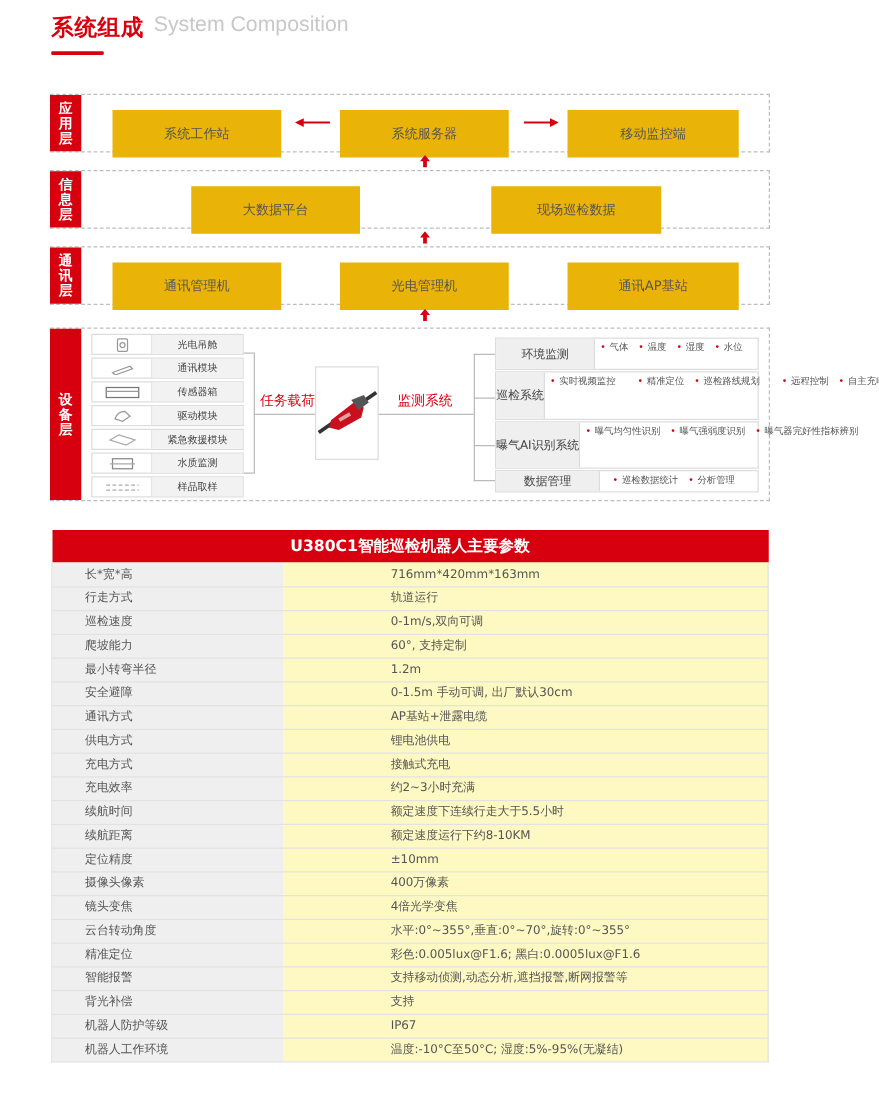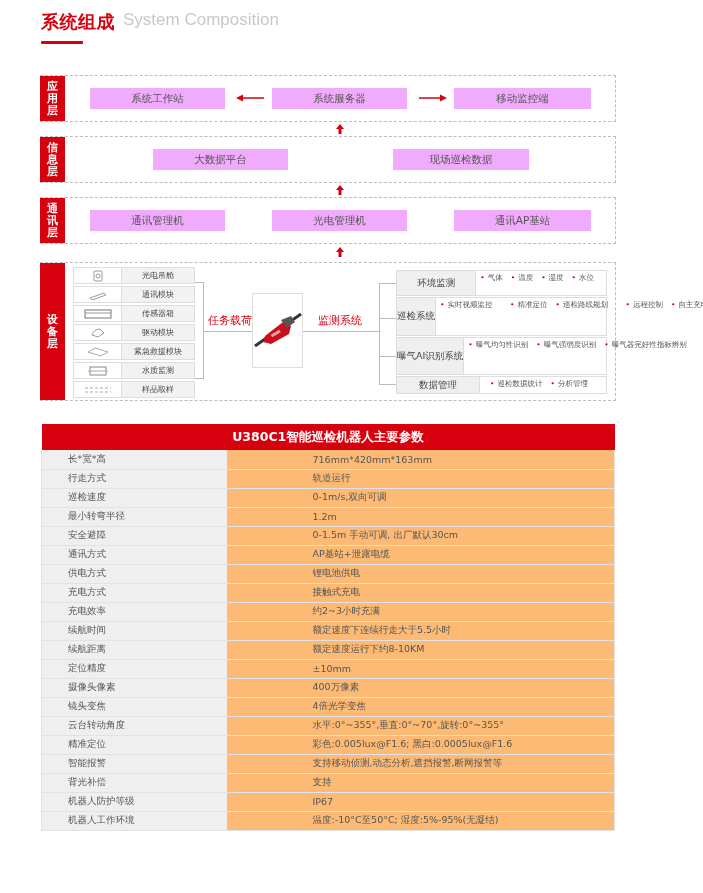--- a/index.html
+++ b/index.html
@@ -5,21 +5,21 @@
   * { box-sizing: border-box; margin: 0; padding: 0; }
   body { width: 703px; height: 893px; background: #ffffff; font-family: "DejaVu Sans", "Liberation Sans", sans-serif; color: #555; position: relative; overflow: hidden; }
   .title-wrap { position: absolute; left: 41px; top: 10px; height: 30px; display: flex; align-items: flex-start; }
   .title-cn { font-size: 18px; font-weight: bold; color: #d7000f; letter-spacing: 0.5px; }
   .title-en { font-size: 17px; color: #c8c8c8; margin-left: 8px; font-family: "Liberation Sans", sans-serif; }
   .title-underline { position: absolute; left: 41px; top: 41px; width: 42px; height: 3px; background: #d7000f; border-radius: 1px; }
 
   .layer { position: absolute; left: 40px; width: 576px; border: 1px dashed #bdbdbd; border-left: none; }
   .layer-label { position: absolute; left: 0; top: 0; bottom: 0; width: 25px; background: #d7000f; color: #fff; font-size: 11px; font-weight: bold; display: flex; flex-direction: column; align-items: center; justify-content: center; line-height: 12px; }
   .layer-label span { display: block; }
-  .pill { position: absolute; height: 21px; background: #f0abfc; color: #555; font-size: 10.5px; display: flex; align-items: center; justify-content: center; }
+  .pill { position: absolute; height: 38px; background: #eab308; color: #555; font-size: 10.5px; display: flex; align-items: center; justify-content: center; }
   .harrow { position: absolute; height: 10px; }
   .varrow { position: absolute; left: 335px; width: 10px; height: 10px; }
 
   .dev-item { position: absolute; left: 73px; width: 122px; height: 17px; border: 1px solid #ddd; display: flex; background: #fff; }
   .dev-icon { width: 48px; height: 100%; border-right: 1px solid #ddd; display: flex; align-items: center; justify-content: center; }
   .dev-name { flex: 1; background: #f2f2f2; font-size: 8px; color: #444; display: flex; align-items: center; justify-content: center; white-space: nowrap; }
   .red-label { position: absolute; color: #d7000f; font-size: 11px; }
   .line { position: absolute; background: #bbb; }
   .robot-box { position: absolute; left: 252px; top: 293px; width: 51px; height: 75px; border: 1px solid #ddd; background: #fff; }
 
@@ -27,21 +27,21 @@
   .mon-name { width: 83px; background: #efefef; font-size: 9.5px; color: #444; display: flex; align-items: center; justify-content: center; border-right: 1px solid #ddd; white-space: nowrap; }
   .mon-items { flex: 1; padding: 2px 4px; font-size: 7.5px; color: #555; line-height: 10px; display: flex; flex-direction: row; justify-content: center; }
   .mon-items .r { display: flex; }
   .mon-items .it { white-space: nowrap; margin-right: 8px; }
   .mon-items .it::before { content: "•"; color: #d7000f; margin-right: 3px; }
 
   .spec-table { position: absolute; left: 41px; top: 424px; width: 574px; border-collapse: collapse; }
   .spec-head { background: #d7000f; color: #fff; font-size: 12.5px; font-weight: bold; height: 26px; text-align: center; }
   .spec-row td { height: 19px; font-size: 9.5px; color: #555; border-bottom: 1px solid #e2e2e2; }
   .spec-row td.k { width: 185px; background: #efefef; padding-left: 26px; border-left: 1px solid #e2e2e2; }
-  .spec-row td.v { background: #fdba74; padding-left: 86px; border-right: 1px solid #e2e2e2; }
+  .spec-row td.v { background: #fef9c3; padding-left: 86px; border-right: 1px solid #e2e2e2; }
 </style>
 </head>
 <body>
 
 <div class="title-wrap">
   <span class="title-cn">系统组成</span>
   <span class="title-en">System Composition</span>
 </div>
 <div class="title-underline"></div>
 
@@ -255,20 +255,24 @@
       </tr>
       <tr class="spec-row">
         <td class="k">行走方式</td>
         <td class="v">轨道运行</td>
       </tr>
       <tr class="spec-row">
         <td class="k">巡检速度</td>
         <td class="v">0-1m/s,双向可调</td>
       </tr>
       <tr class="spec-row">
+        <td class="k">爬坡能力</td>
+        <td class="v">60°, 支持定制</td>
+      </tr>
+      <tr class="spec-row">
         <td class="k">最小转弯半径</td>
         <td class="v">1.2m</td>
       </tr>
       <tr class="spec-row">
         <td class="k">安全避障</td>
         <td class="v">0-1.5m 手动可调, 出厂默认30cm</td>
       </tr>
       <tr class="spec-row">
         <td class="k">通讯方式</td>
         <td class="v">AP基站+泄露电缆</td>

